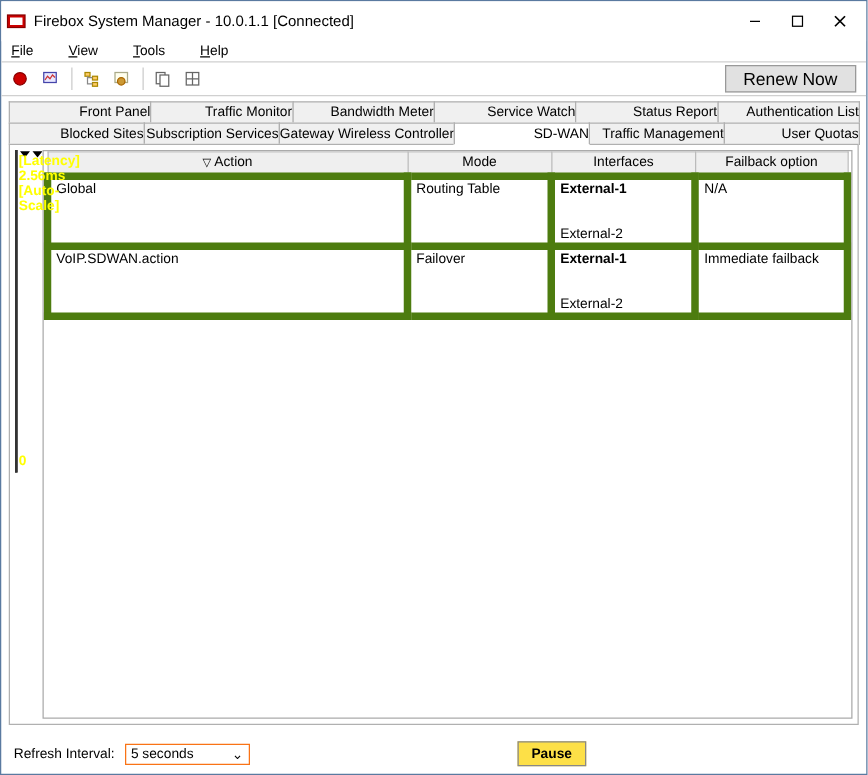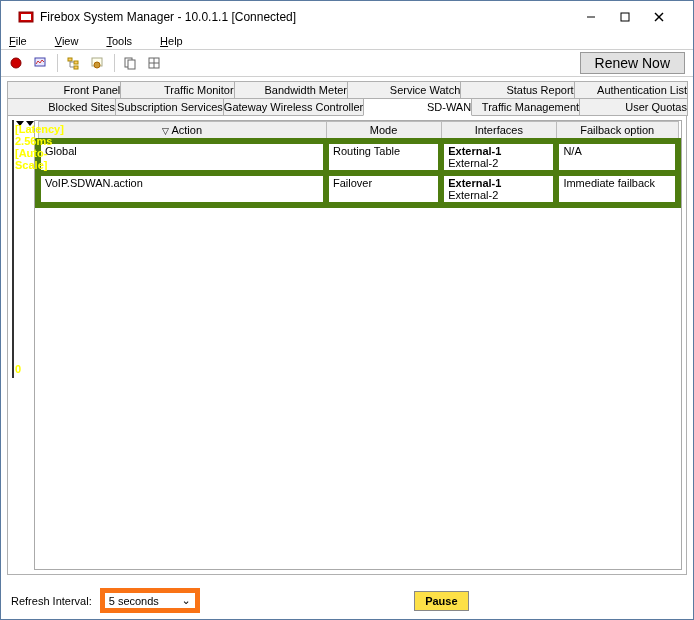--- a/index.html
+++ b/index.html
@@ -1,17 +1,17 @@
 <!DOCTYPE html>
 <html><head>
 <meta charset="utf-8">
 <style>
 * { margin: 0; padding: 0; box-sizing: border-box; font-family: "Segoe UI", Tahoma, sans-serif; font-size: 11px; }
 body { background: #fff; width: 694px; height: 620px; border: 1px solid #5a7aa0; display: flex; flex-direction: column; }
-.titlebar { display: flex; align-items: center; padding: 5px 17px; background: #fff; }
+.titlebar { display: flex; align-items: center; padding: 5px 4px; background: #fff; }
 .titlebar .icon { width: 16px; height: 16px; margin-right: 6px; }
 .titlebar .title { flex: 1; font-size: 12px; }
 .titlebar .winbtns { display: flex; gap: 0; }
 .titlebar .winbtn { width: 34px; height: 22px; display: flex; align-items: center; justify-content: center; cursor: pointer; }
 .menubar { display: flex; gap: 28px; padding: 2px 8px; border-bottom: 1px solid #d0d0d0; }
 .menubar span { cursor: pointer; }
 .menubar span u { text-decoration: underline; }
 .toolbar { display: flex; align-items: center; padding: 2px 4px; border-bottom: 1px solid #d0d0d0; }
 .tbtn { width: 22px; height: 22px; display: flex; align-items: center; justify-content: center; margin-right: 2px; border: 1px solid transparent; cursor: pointer; }
 .tsep { width: 1px; height: 18px; background: #ccc; margin: 0 4px; }
@@ -26,24 +26,24 @@
 .chart-zero { position: absolute; bottom: 2px; left: 2px; color: #ffff00; font-weight: bold; font-size: 11px; z-index: 3; }
 .grid-svg { position: absolute; inset: 0; width: 100%; height: 100%; }
 .splitter { height: 8px; display: flex; align-items: flex-start; }
 .splitter svg { display: block; }
 .table-wrap { flex: 1; border: 1px solid #aaa; overflow: hidden; }
 table { width: 100%; border-collapse: collapse; }
 th { background: #efefef; border: 1px solid #bbb; padding: 2px 16px; font-weight: normal; text-align: center; font-size: 11px; }
 th.sorted::before { content: "▽ "; font-size: 9px; }
 td { border: 6px solid #4d7c0f; padding: 1px 4px; vertical-align: top; font-size: 11px; }
 .iface-bold { font-weight: bold; display: block; }
-.iface-norm { display: block; }
+.iface-norm { display: block; margin-top: 24px; }
 .bottom-bar { display: flex; align-items: center; padding: 6px 10px; }
 .refresh-label { margin-right: 8px; }
-.refresh-select { width: 100px; padding: 1px 4px; border: 5px solid #f97316; background: #fff; cursor: pointer; display: flex; justify-content: space-between; align-items: center; }
+.refresh-select { width: 100px; padding: 1px 4px; border: 1px solid #f97316; background: #fff; cursor: pointer; display: flex; justify-content: space-between; align-items: center; }
 .pause-btn { margin: 0 auto; padding: 3px 10px; background: #fde047; border: 1px solid #888; cursor: pointer; font-weight: bold; }
 </style>
 </head>
 <body>
 
 <div class="titlebar">
   <span class="icon">
     <svg width="16" height="16">
         <rect x="1" y="3" width="14" height="10" fill="#c00" stroke="#800"></rect>
         <rect x="3" y="5" width="10" height="6" fill="#fff"></rect>

